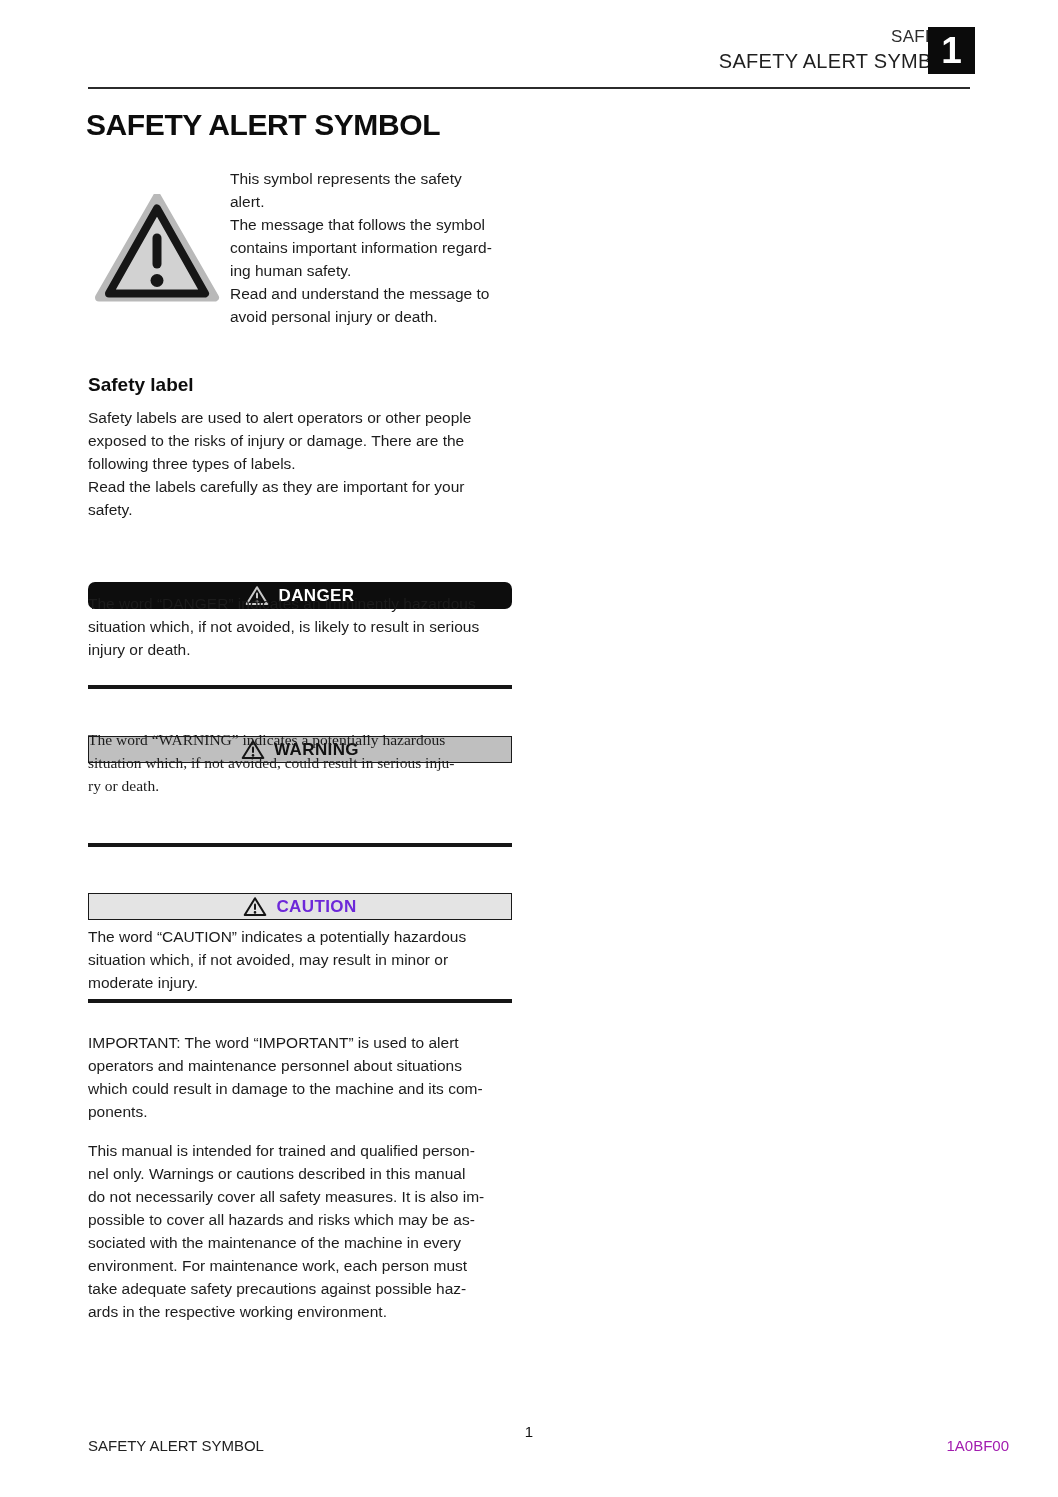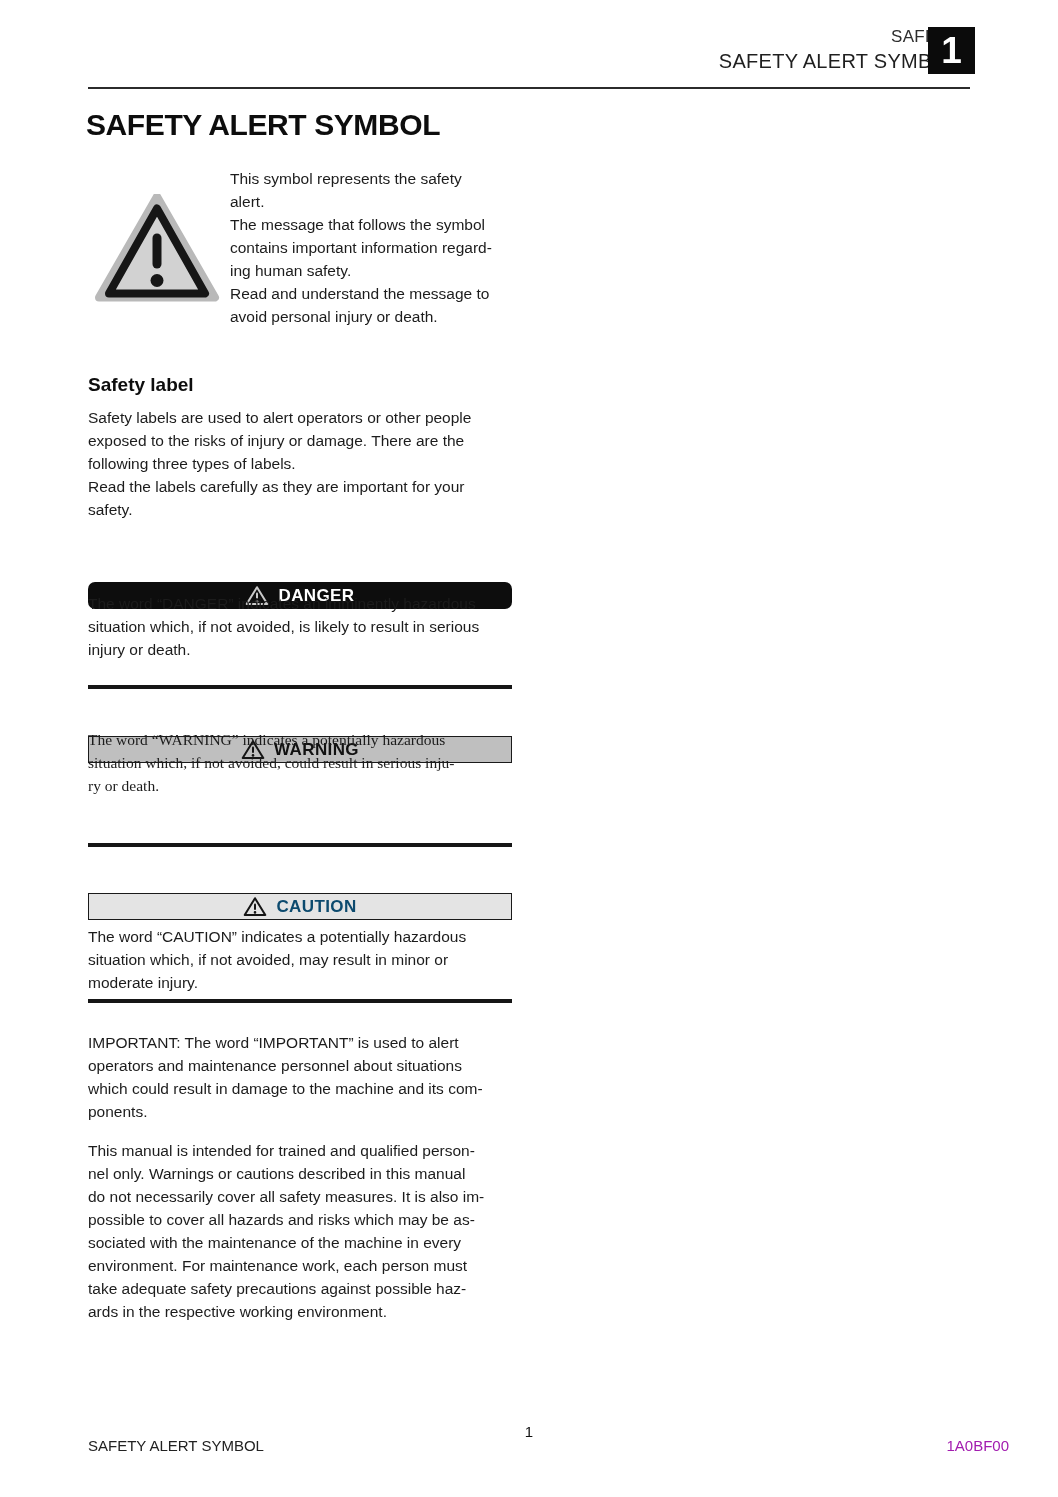--- a/index.html
+++ b/index.html
@@ -106,21 +106,21 @@
     display: flex;
     align-items: center;
     justify-content: center;
     gap: 9px;
     font-size: 17px;
     font-weight: bold;
     letter-spacing: 0.4px;
   }
   .danger-bar  { top: 582px; background: #0d0d0d; color: #ffffff; border-radius: 7px; }
   .warning-bar { top: 736px; background: #bfbfbf; color: #111111; border: 1px solid #1a1a1a; }
-  .caution-bar { top: 893px; background: #e4e4e4; color: #0c4a6e; border: 1px solid #1a1a1a; }
+  .caution-bar { top: 893px; background: #e4e4e4; color: #6d28d9; border: 1px solid #1a1a1a; }
   .thick-rule {
     position: absolute;
     left: 88px;
     width: 424px;
     height: 4px;
     background: #161616;
   }
   .rule-danger  { top: 685px; }
   .rule-warning { top: 843px; }
   .rule-caution { top: 999px; }

